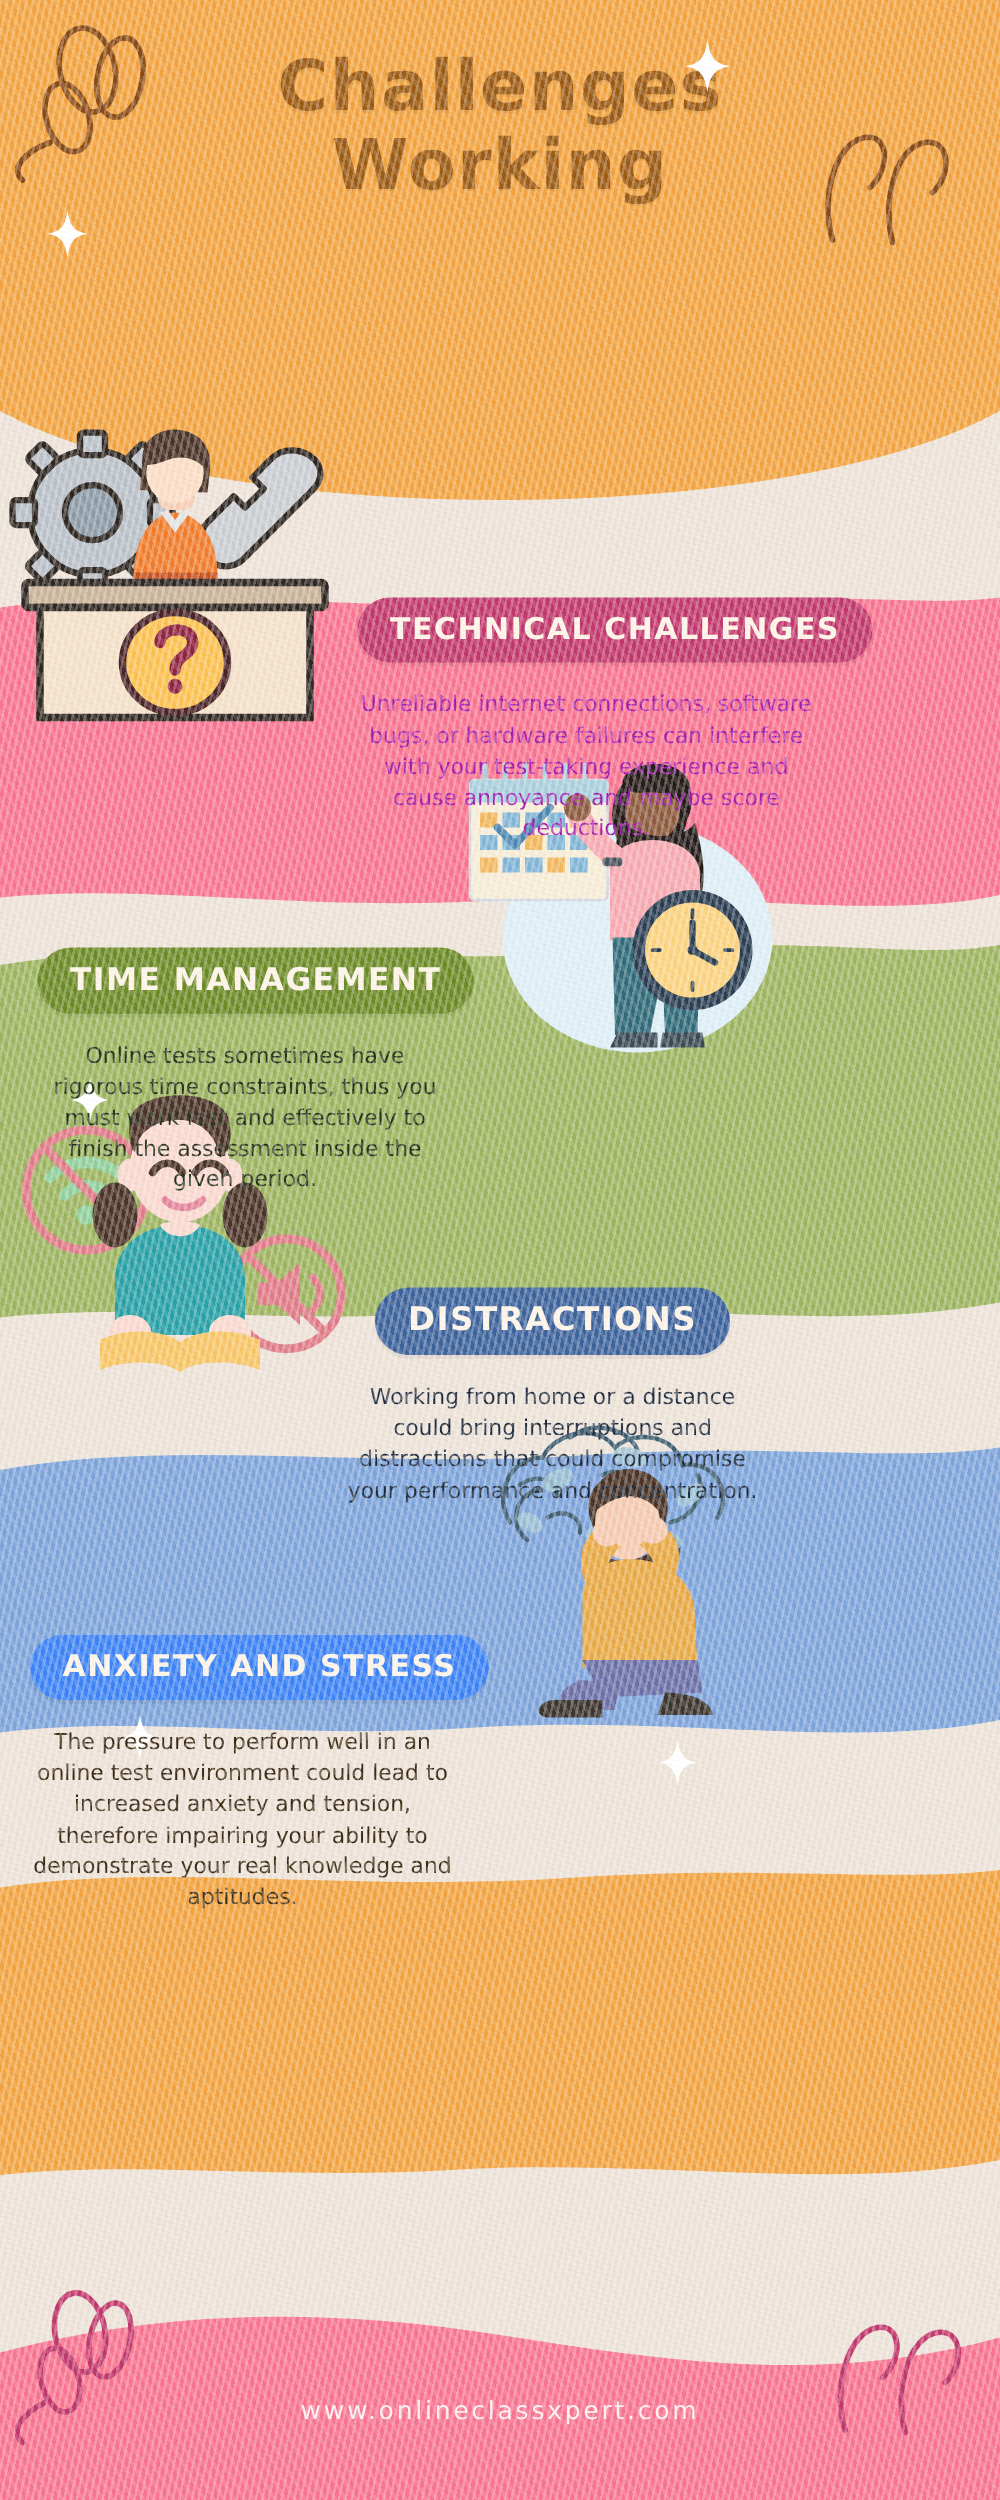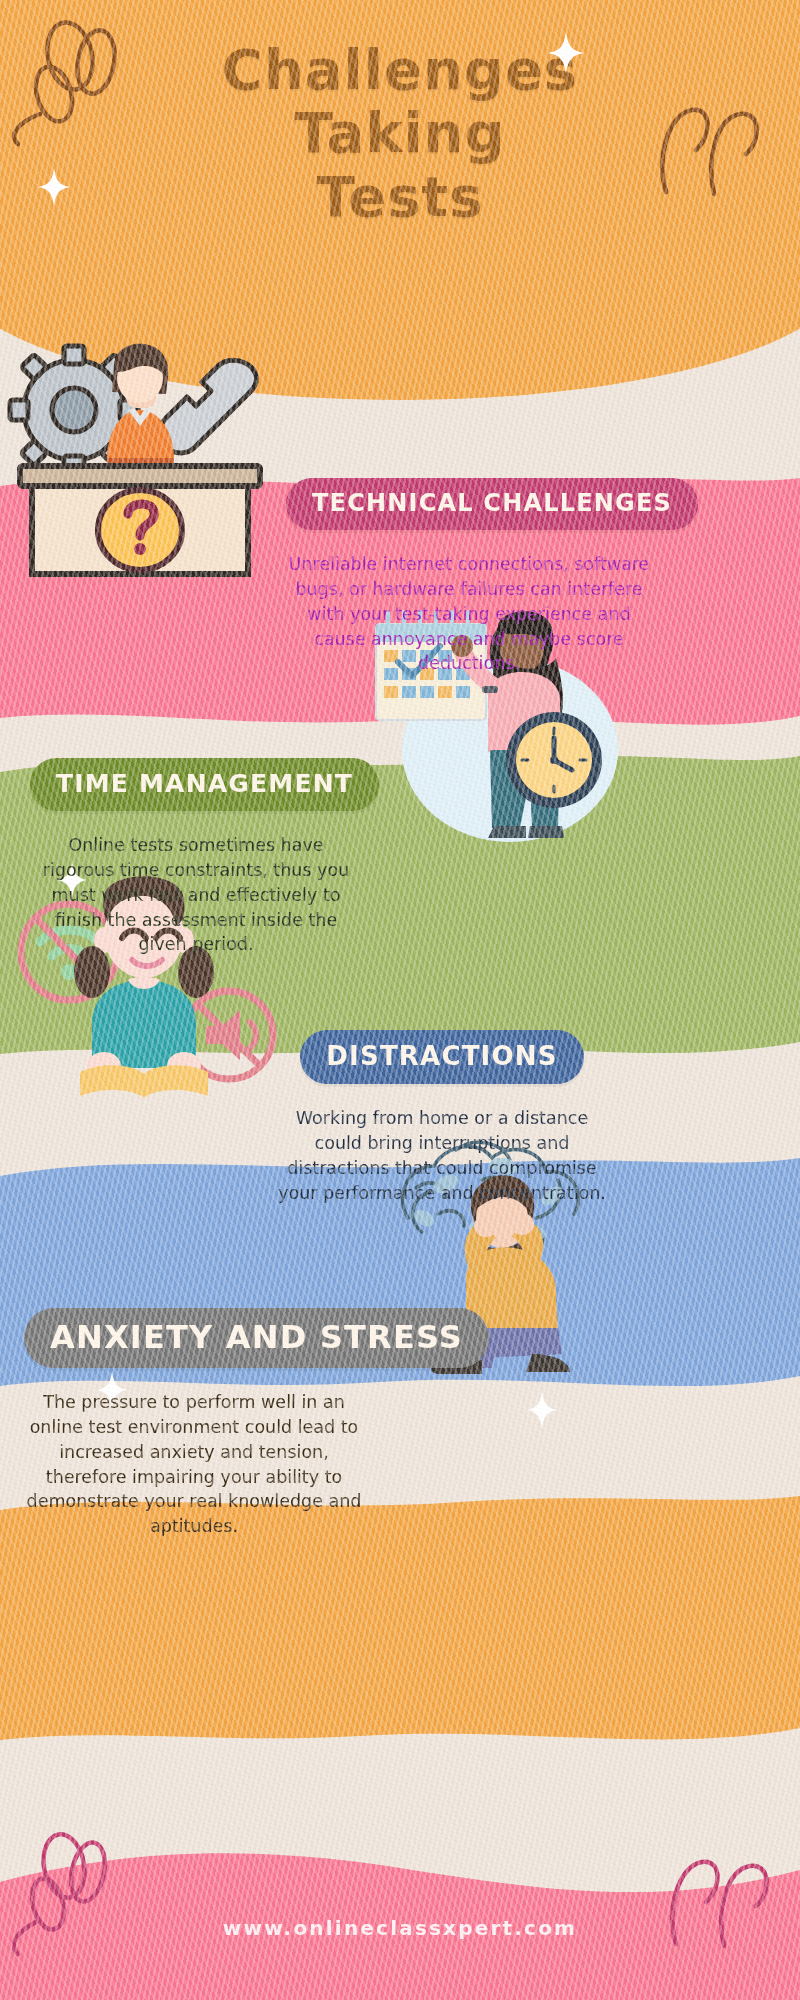--- a/index.html
+++ b/index.html
@@ -90,32 +90,32 @@
   .s2 .pill{ background:#6b8a25; }
   .s2 .body-text{ margin-top:22px; color:#26301a; }
 
   
   .s3{ left:270px; top:1030px; width:344px; text-align:center; }
   .s3 .pill{ background:#3c629c; font-size:26px; }
   .s3 .body-text{ margin-top:22px; color:#1d2a3d; }
 
   
   .s4{ left:24px; top:1308px; width:340px; text-align:center; }
-  .s4 .pill{ background:#737373; font-size:32px; }
+  .s4 .pill{ background:#3b82f6; font-size:24px; }
   .s4 .body-text{ margin-top:22px; color:#3a2a12; }
 
   
   .illu{ position:absolute; z-index:11; }
 
   
   .footer-url{
     position:absolute; left:0; right:0; top:1916px;
     text-align:center;
     color:#fdeef2;
-    font-weight:bold;
+    font-weight:normal;
     font-size:20px;
     letter-spacing:2.2px;
     z-index:20;
     font-family:"DejaVu Sans", sans-serif;
   }
 </style>
 </head>
 <body>
 
 <div class="poster">
@@ -147,22 +147,21 @@
   <div class="band" style="top:1830px;height:170px;">
     <svg viewBox="0 0 800 170" preserveAspectRatio="none">
       <path d="M0,52 C120,20 250,14 400,38 C540,60 660,78 800,40 L800,170 L0,170 Z" fill="#f8738f"></path>
     </svg>
   </div>
 
   <div class="header">
     <div class="header-shape"></div>
     <div class="title">
       <span>Challenges</span>
-      <span>Taking</span>
-      <span>Tests</span>
+      <span>Working</span>
     </div>
   </div>
 
   <div class="doodle" style="left:10px;top:18px;">
     <svg width="150" height="130" viewBox="0 0 150 130">
       <g fill="none" stroke="#8a4a14" stroke-width="4.5" stroke-linecap="round">
         <ellipse cx="60" cy="38" rx="22" ry="34" transform="rotate(-12 60 38)"></ellipse>
         <ellipse cx="86" cy="44" rx="18" ry="32" transform="rotate(10 86 44)"></ellipse>
         <ellipse cx="44" cy="76" rx="17" ry="28" transform="rotate(-16 44 76)"></ellipse>
         <path d="M30 96 C8 104 -2 118 8 126"></path>

